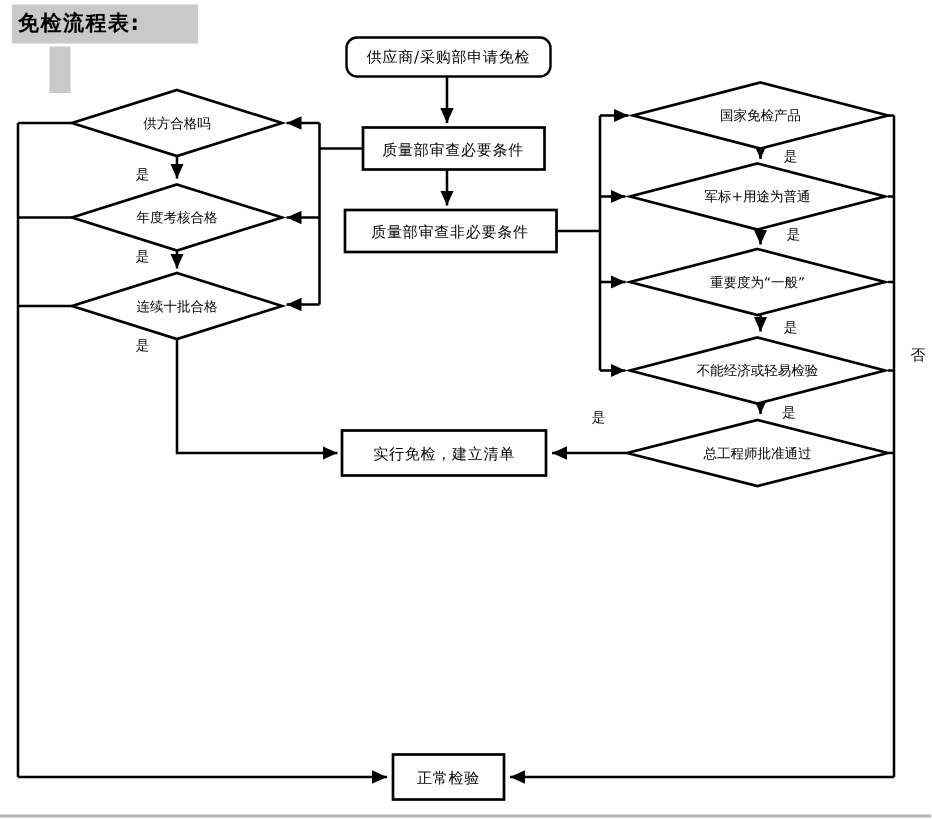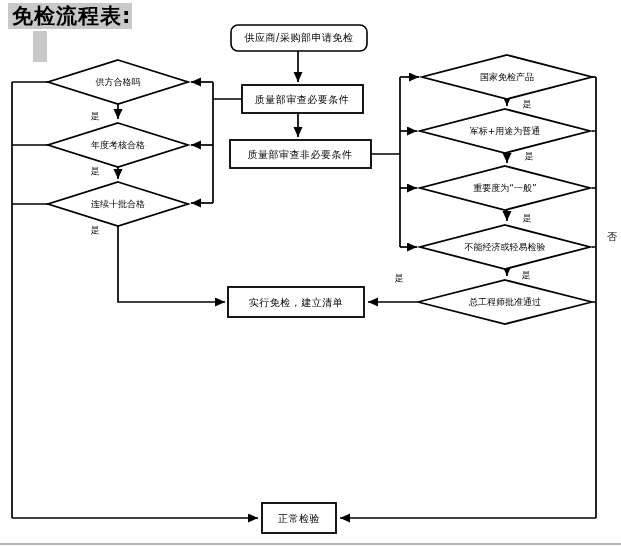--- a/index.html
+++ b/index.html
@@ -1,19 +1,19 @@
 <!DOCTYPE html>
 <html><head>
 <meta charset="utf-8">
 <style>
   html,body{margin:0;padding:0;background:#fff;}
   #page{position:relative;width:621px;height:546px;background:#ffffff;overflow:hidden;
         font-family:"DejaVu Sans",sans-serif;}
   #doc-title{position:absolute;left:8px;top:3px;width:120px;height:26px;line-height:26px;
-             background:#c9c9c9;color:#000;font-size:21px;font-weight:bold;
+             background:#c9c9c9;color:#000;font-size:14px;font-weight:bold;
              padding-left:4px;letter-spacing:1px;}
   #sel-strip{position:absolute;left:33px;top:31px;width:14px;height:31px;background:#c9c9c9;}
   #bottom-edge{position:absolute;left:0;top:543px;width:621px;height:2px;background:#b5b5b5;}
   svg{position:absolute;left:0;top:0;}
   .shape{fill:#ffffff;stroke:#000000;stroke-width:1.8px;}
   .startshape{fill:#ffffff;stroke:#000000;stroke-width:1.6px;}
   .flow{fill:none;stroke:#000000;stroke-width:1.7px;}
   text{fill:#000000;font-family:"DejaVu Sans",sans-serif;}
   .boxtxt{font-size:10px;letter-spacing:0.5px;}
   .diatxt{font-size:9px;}

